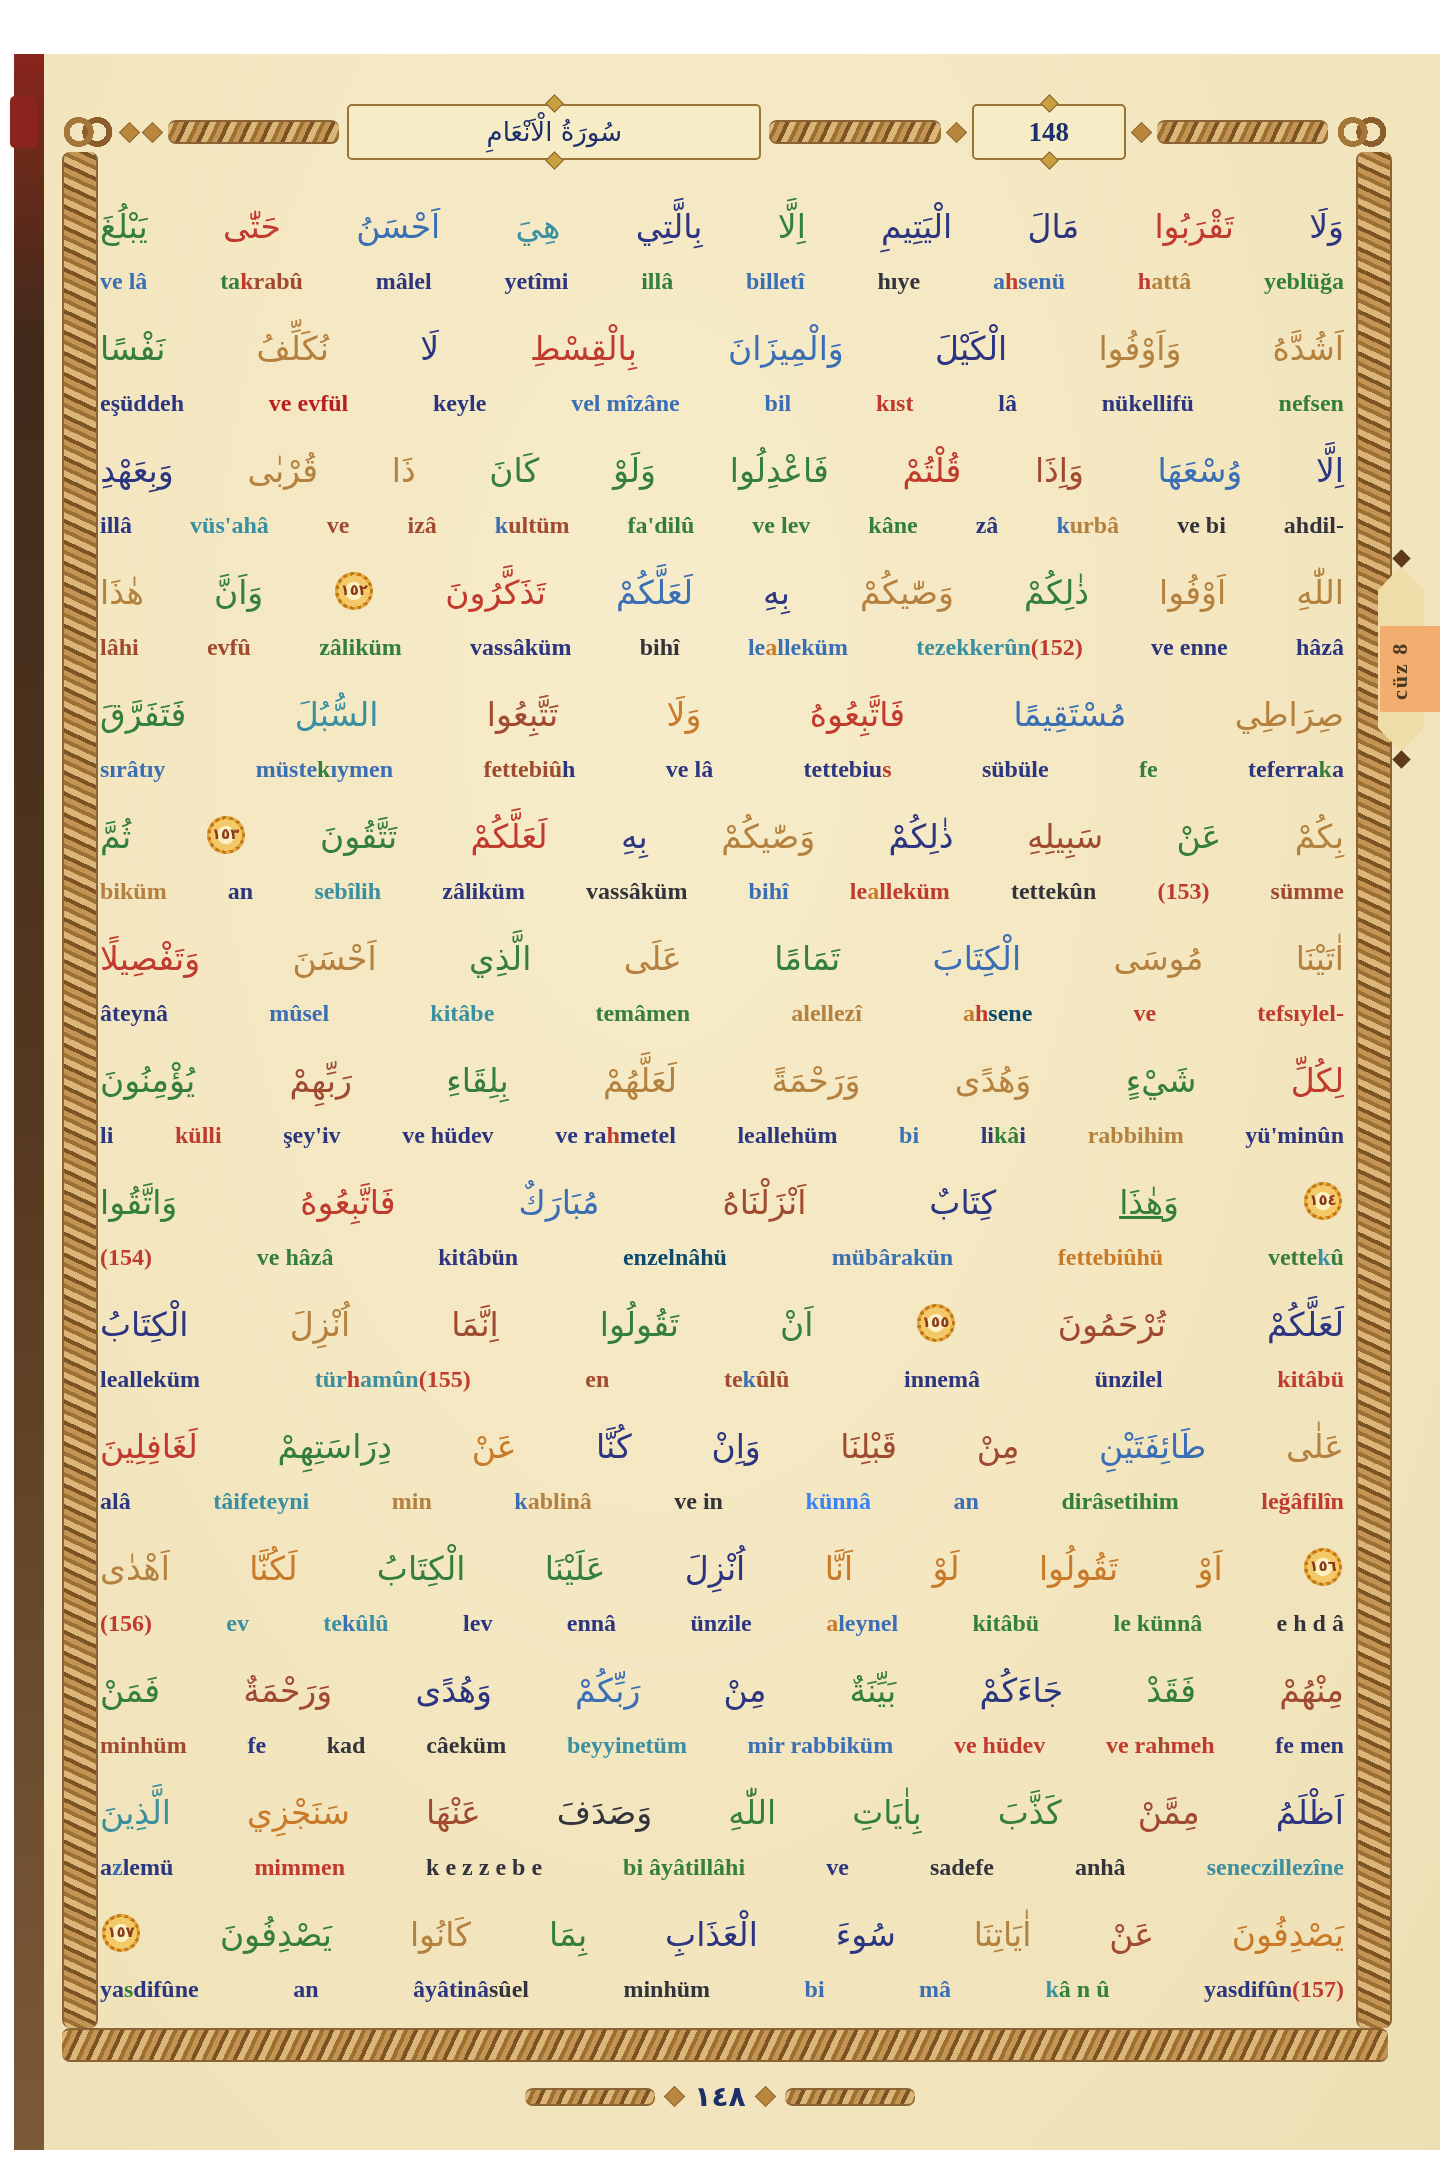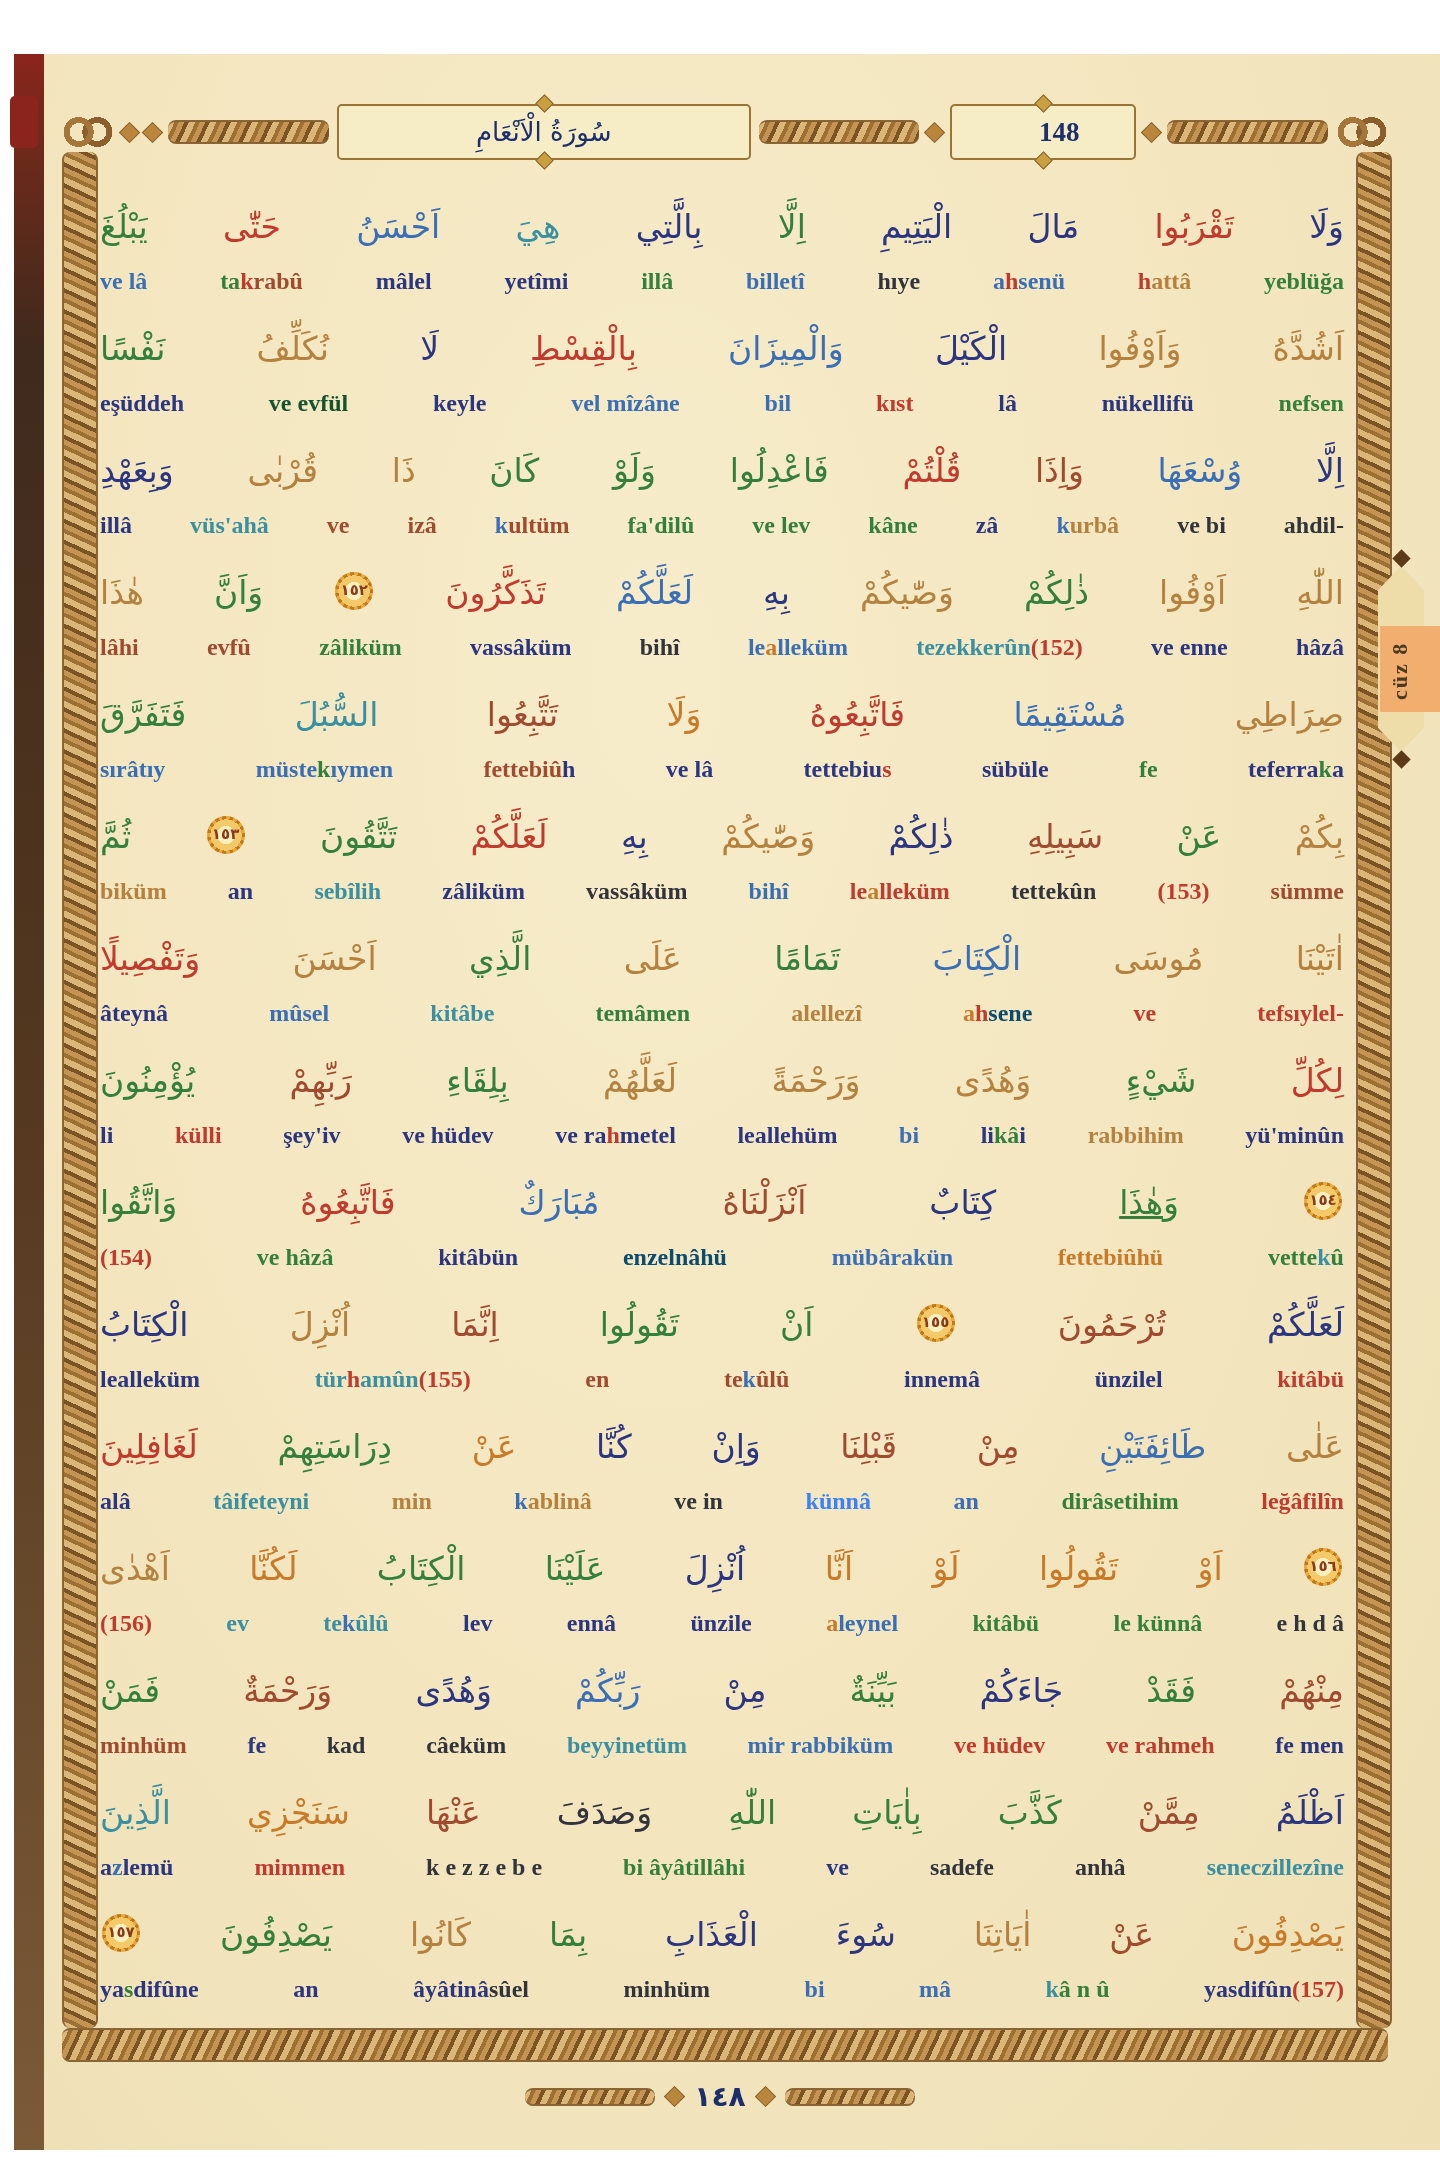--- a/index.html
+++ b/index.html
@@ -29,21 +29,21 @@
         radial-gradient(circle at 50% 50%, #c9a040 0 6px, transparent 6px);}
   .hbraid{height:20px;flex:1;}
   .dia{width:13px;height:13px;background:#b9863c;transform:rotate(45deg);flex:none;border:1px solid #8a6434;}
   .cartouche{position:relative;flex:none;height:52px;background:#f6edc6;border:2px solid #9a7434;border-radius:5px;
              display:flex;align-items:center;justify-content:center;color:#1c2f6b;}
   .cartouche::before,.cartouche::after{content:"";position:absolute;left:50%;margin-left:-6px;width:11px;height:11px;
              background:#c9a040;transform:rotate(45deg);border:1px solid #8a6434;}
   .cartouche::before{top:-9px;} .cartouche::after{bottom:-9px;}
   #cart-latin{width:320px;font-weight:700;font-size:28px;letter-spacing:2px;}
   #cart-arabic{width:410px;font-family:"DejaVu Sans",sans-serif;font-size:26px;}
-  #cart-page{width:150px;font-weight:700;font-size:27px;padding-left:32px;}
+  #cart-page{width:150px;font-weight:700;font-size:27px;}
 
   
   #lines{position:absolute;left:100px;top:184px;width:1244px;}
   .pair{height:122px;overflow:visible;}
   .arabic-line{direction:rtl;display:flex;justify-content:space-between;align-items:flex-end;
                font-family:"DejaVu Sans",sans-serif;font-size:33px;height:79px;line-height:72px;white-space:nowrap;}
   .latin-line{display:flex;justify-content:space-between;font-family:"Liberation Serif",serif;
               font-weight:700;font-size:24px;height:43px;line-height:36px;white-space:nowrap;}
   .word{flex:none;}
   .ayah{display:inline-flex;width:38px;height:38px;border-radius:50%;vertical-align:middle;
@@ -130,21 +130,21 @@
           <span class="word"><span style="color: rgb(181, 129, 63);">وَاَوْفُوا</span></span>
           <span class="word"><span style="color: rgb(43, 53, 128);">الْكَيْلَ</span></span>
           <span class="word"><span style="color: rgb(59, 111, 181);">وَالْمِيزَانَ</span></span>
           <span class="word"><span style="color: rgb(192, 58, 46);">بِالْقِسْطِ</span></span>
           <span class="word"><span style="color: rgb(43, 53, 128);">لَا</span></span>
           <span class="word"><span style="color: rgb(181, 129, 63);">نُكَلِّفُ</span></span>
           <span class="word"><span style="color: rgb(51, 127, 59);">نَفْسًا</span></span>
         </div>
         <div class="latin-line">
           <span class="word"><span style="color: rgb(43, 53, 128);">eşüddeh</span></span>
-          <span class="word"><span style="color: #14532d; font-family: Liberation Serif, serif;">ve evfül</span></span>
+          <span class="word"><span style="color: #b91c1c; font-family: Liberation Serif, serif;">ve evfül</span></span>
           <span class="word"><span style="color: rgb(43, 53, 128);">keyle</span></span>
           <span class="word"><span style="color: rgb(59, 111, 181);">vel mîzâne</span></span>
           <span class="word"><span style="color: rgb(59, 111, 181);">bil</span></span>
           <span class="word"><span style="color: rgb(192, 58, 46);">kıst</span></span>
           <span class="word"><span style="color: rgb(43, 53, 128);">lâ</span></span>
           <span class="word"><span style="color: rgb(43, 53, 128);">nükellifü</span></span>
           <span class="word"><span style="color: rgb(51, 127, 59);">nefsen</span></span>
         </div>
       </div>
       <div class="pair">

